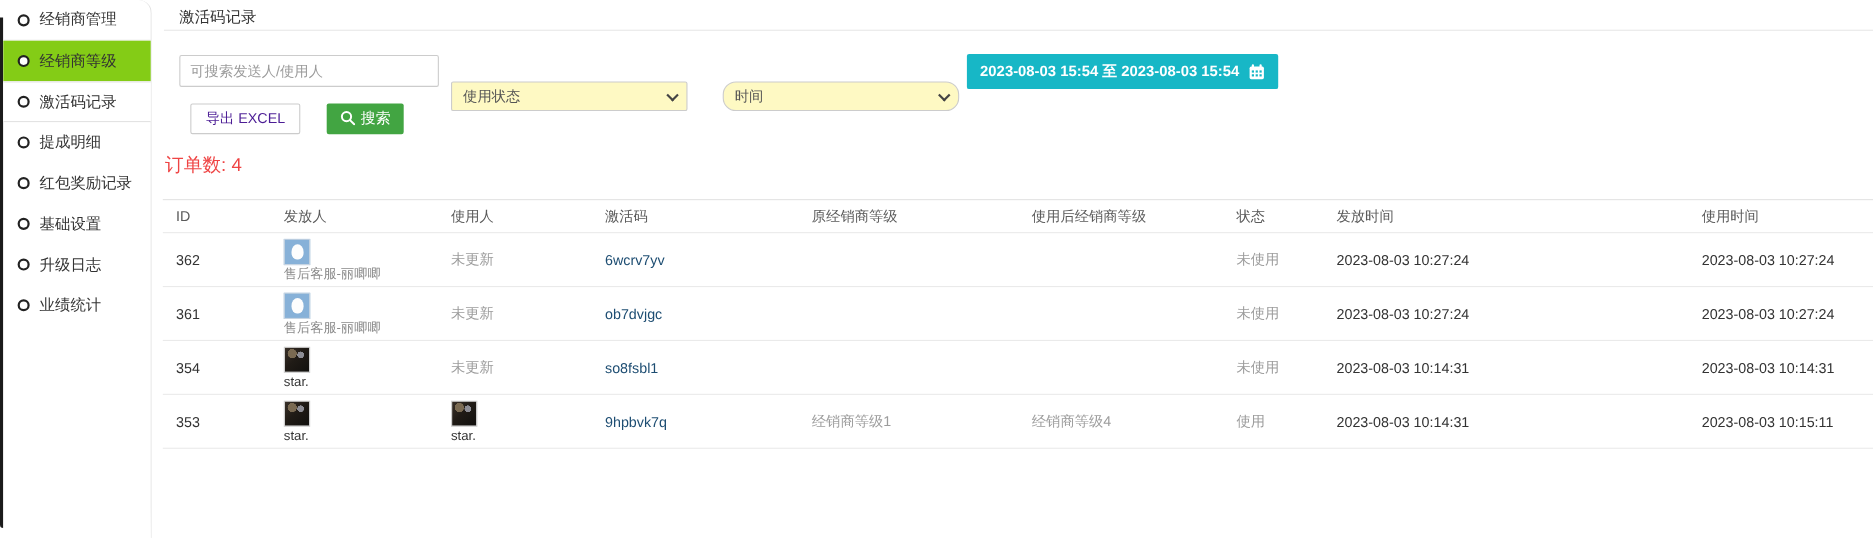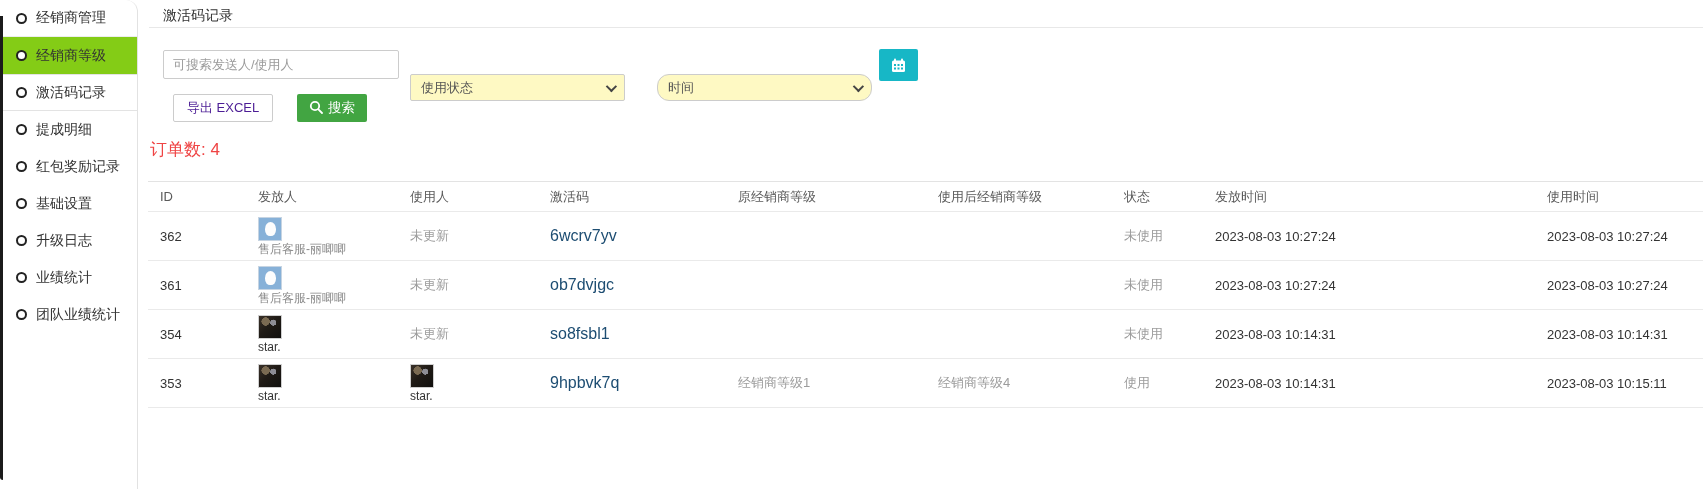--- a/index.html
+++ b/index.html
@@ -62,21 +62,21 @@
   
   .table { position:absolute; left:9px; top:181px; right:0; border-top:1px solid #e3e3e3; }
   .trow { display:grid;
           grid-template-columns:98px 152px 140px 188px 200px 186px 91px 332px 1fr;
           align-items:center; border-bottom:1px solid #eaeaea; }
   .thead { height:30px; }
   .thead .cell { font-size:13px; color:#5a5a5a; }
   .tdata { height:49px; }
   .cell { padding-left:12px; font-size:13px; color:#333; overflow:hidden; white-space:nowrap; }
   .cell.gray { color:#9c9c9c; }
-  .cell.code { font-size:16px; }
+  .cell.code { font-size:13px; }
   .person { display:flex; flex-direction:column; justify-content:center; line-height:13px; }
   .person-name { font-size:12px; color:#8a8a8a; margin-top:2px; }
   .person-name.dark { color:#333; }
   .avatar { width:24px; height:24px; border:1px solid #c6d4e2; display:inline-block;
             position:relative; overflow:hidden; }
   .avatar-blue { background:#87b1d8; }
   .avatar-blue .head { position:absolute; left:6px; top:4px; width:11px; height:14px;
                        background:#fdfdfd; border-radius:50% 50% 45% 45%; }
   .avatar-photo { border-color:#cfcfcf;
        background:
@@ -115,43 +115,40 @@
     <span>基础设置</span>
   </div>
   <div class="side-item">
     <span class="radio-icon"></span>
     <span>升级日志</span>
   </div>
   <div class="side-item">
     <span class="radio-icon"></span>
     <span>业绩统计</span>
   </div>
-  <div class="side-item">
-    <span class="radio-icon"></span>
-    <span>团队业绩统计</span>
-  </div>
 </aside>
 
 <main class="main">
   <div class="page-title">激活码记录</div>
   <div class="title-divider"></div>
 
   <input class="search-input" type="text" placeholder="可搜索发送人/使用人" style="">
 
   <div class="fake-select sel-status">
     <span>使用状态</span>
     <span class="chevron"></span>
   </div>
 
   <div class="fake-select sel-time">
     <span>时间</span>
     <span class="chevron"></span>
   </div>
 
   <button class="date-btn" style="background:#17b7c6;">
+    <span>2023-08-03 15:54 至 2023-08-03 15:54</span>
     <span class="cal-icon">
       <svg width="15" height="15" viewBox="0 0 15 15">
         <rect x="1" y="2.5" width="13" height="11.5" rx="1.5" fill="#fff"></rect>
         <rect x="3" y="0.5" width="2" height="4" rx="1" fill="#fff"></rect>
         <rect x="10" y="0.5" width="2" height="4" rx="1" fill="#fff"></rect>
         <g fill="#17b7c6">
           <rect x="3" y="6" width="2" height="2"></rect>
             <rect x="6.5" y="6" width="2" height="2"></rect>
             <rect x="10" y="6" width="2" height="2"></rect>
           <rect x="3" y="9.5" width="2" height="2"></rect>

